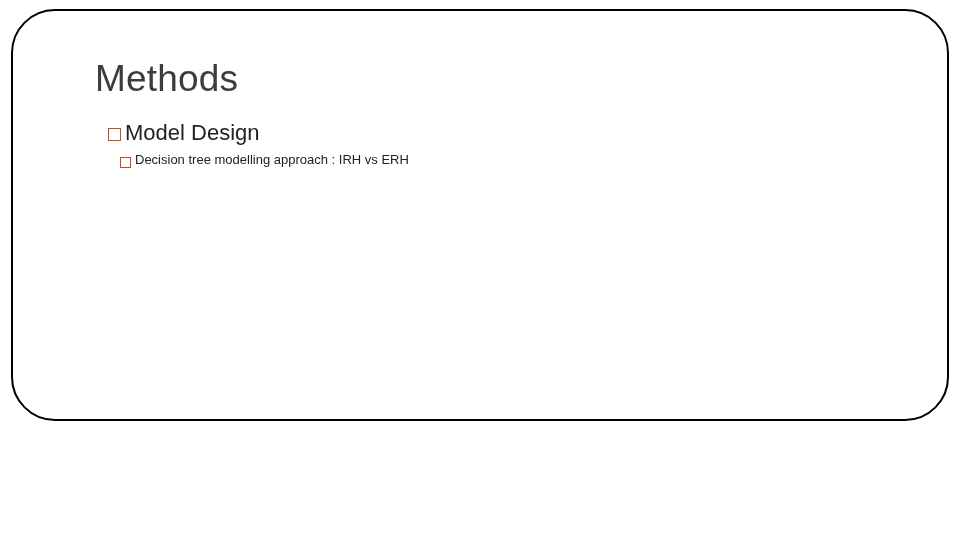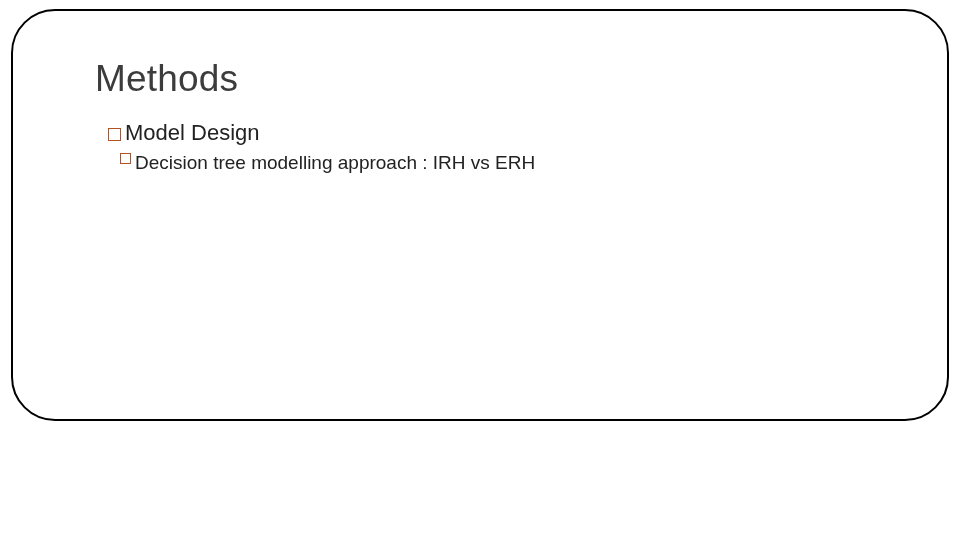--- a/index.html
+++ b/index.html
@@ -43,24 +43,24 @@
     font-size: 22px;
     color: #222222;
     display: flex;
     align-items: center;
     margin-left: 13px;
   }
   .level2 {
     position: absolute;
     top: 152px;
     left: 120px;
-    font-size: 19px;
+    font-size: 13px;
     color: #222222;
     display: flex;
-    align-items: flex-start;
+    align-items: flex-end;
   }
   .bullet-box {
     display: inline-block;
     width: 13px;
     height: 13px;
     border: 1.4px solid #b9501f;
     margin-right: 4px;
     box-sizing: border-box;
     position: relative;
     top: 1px;

